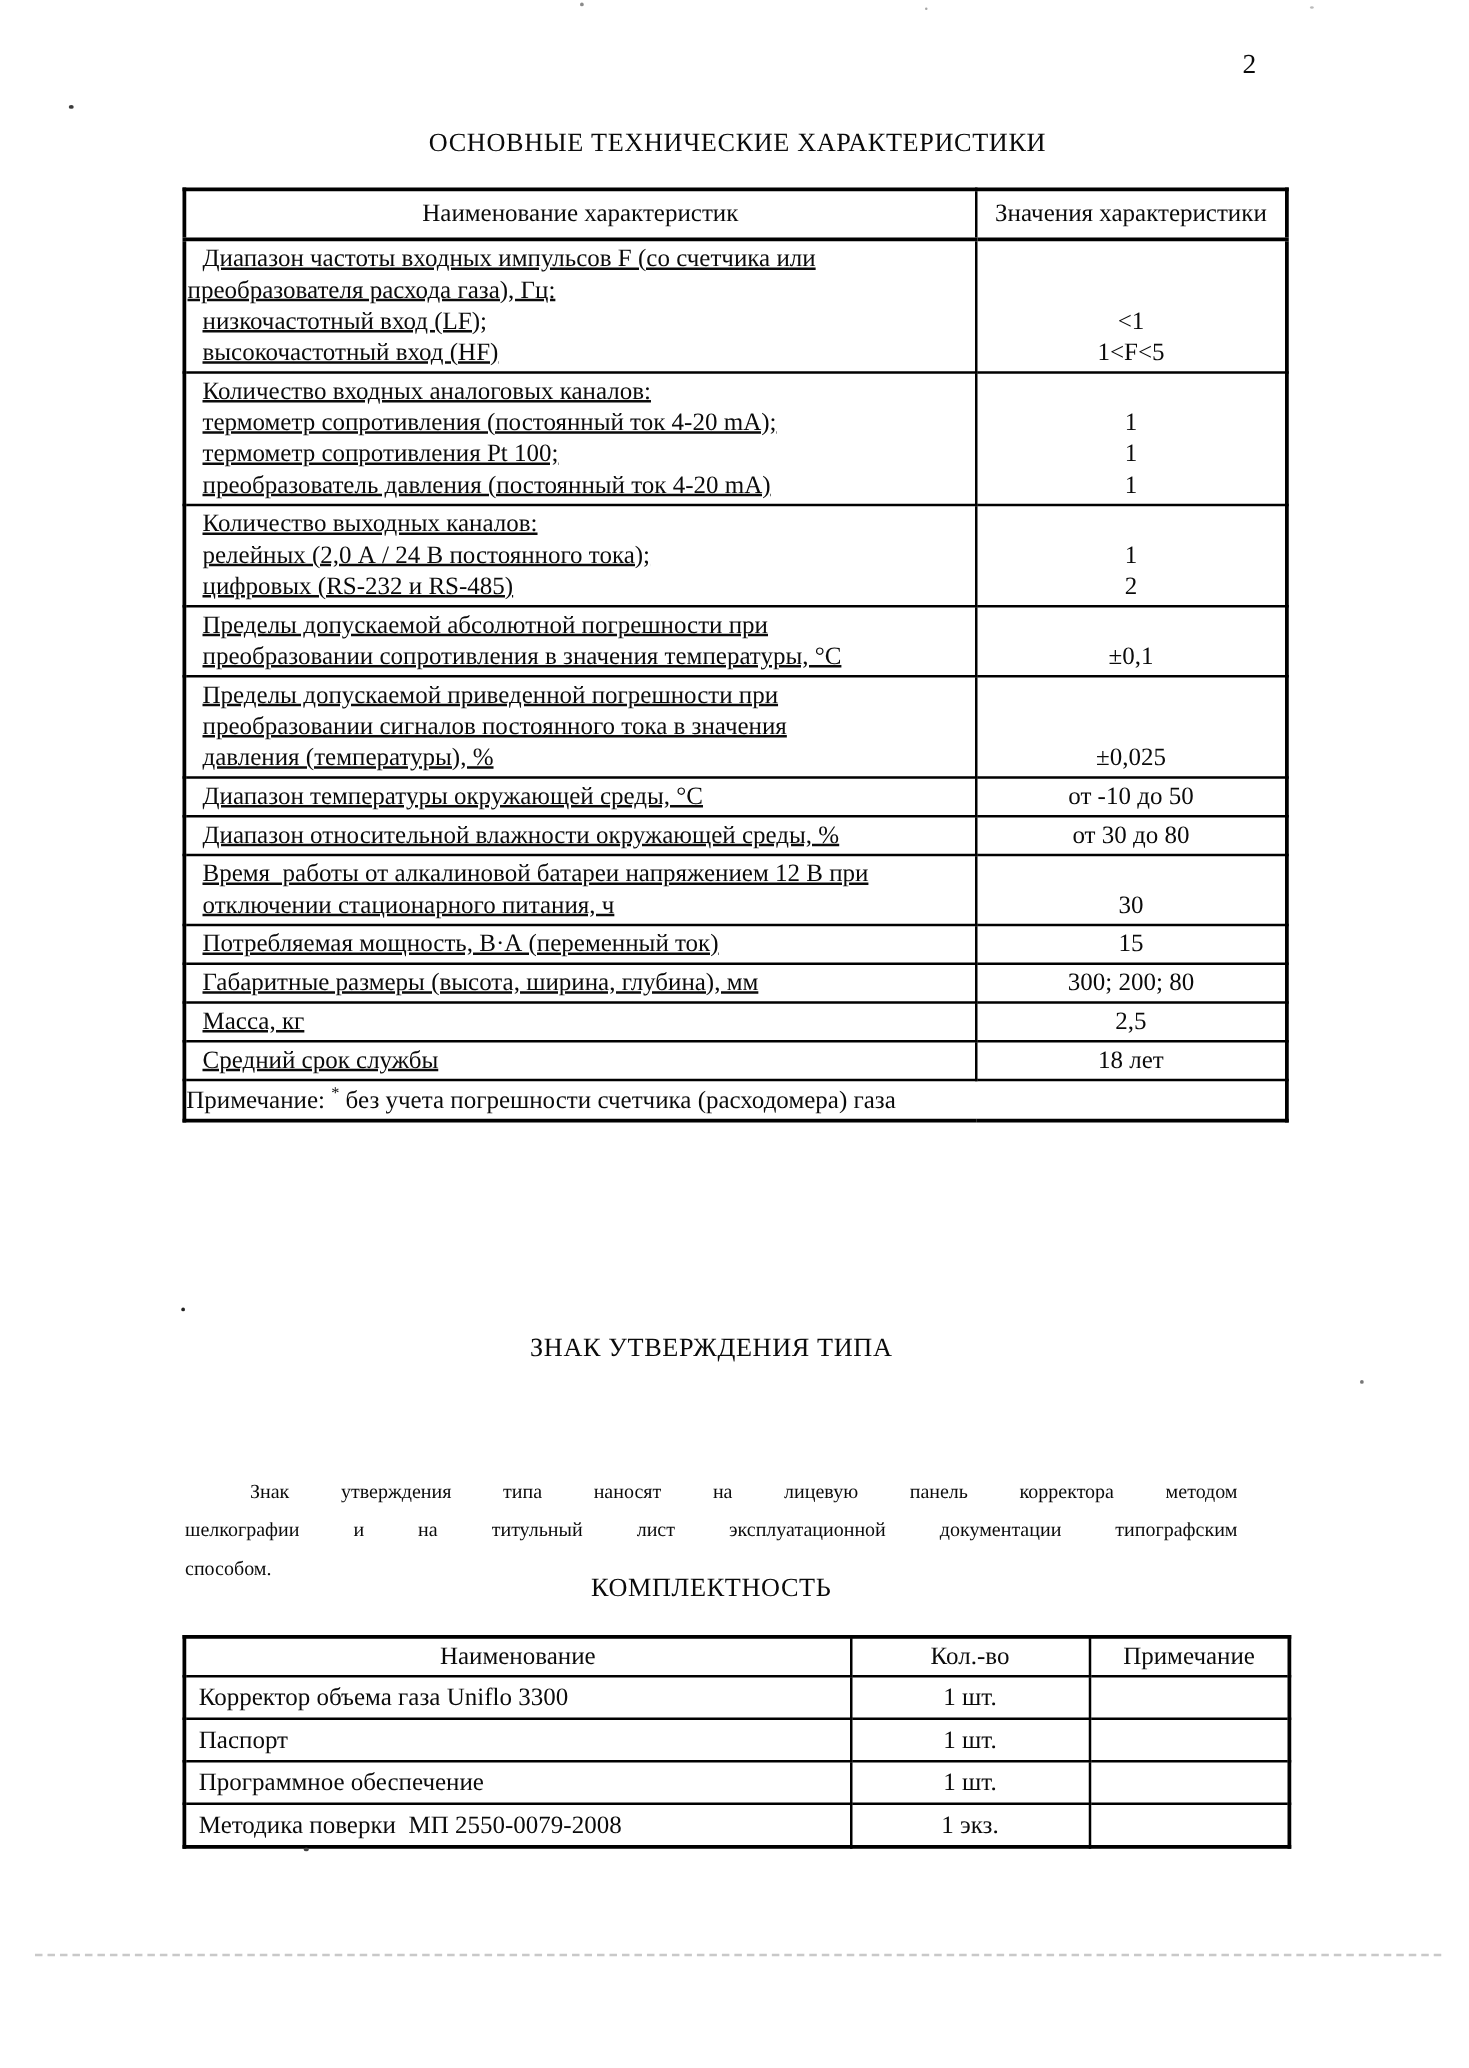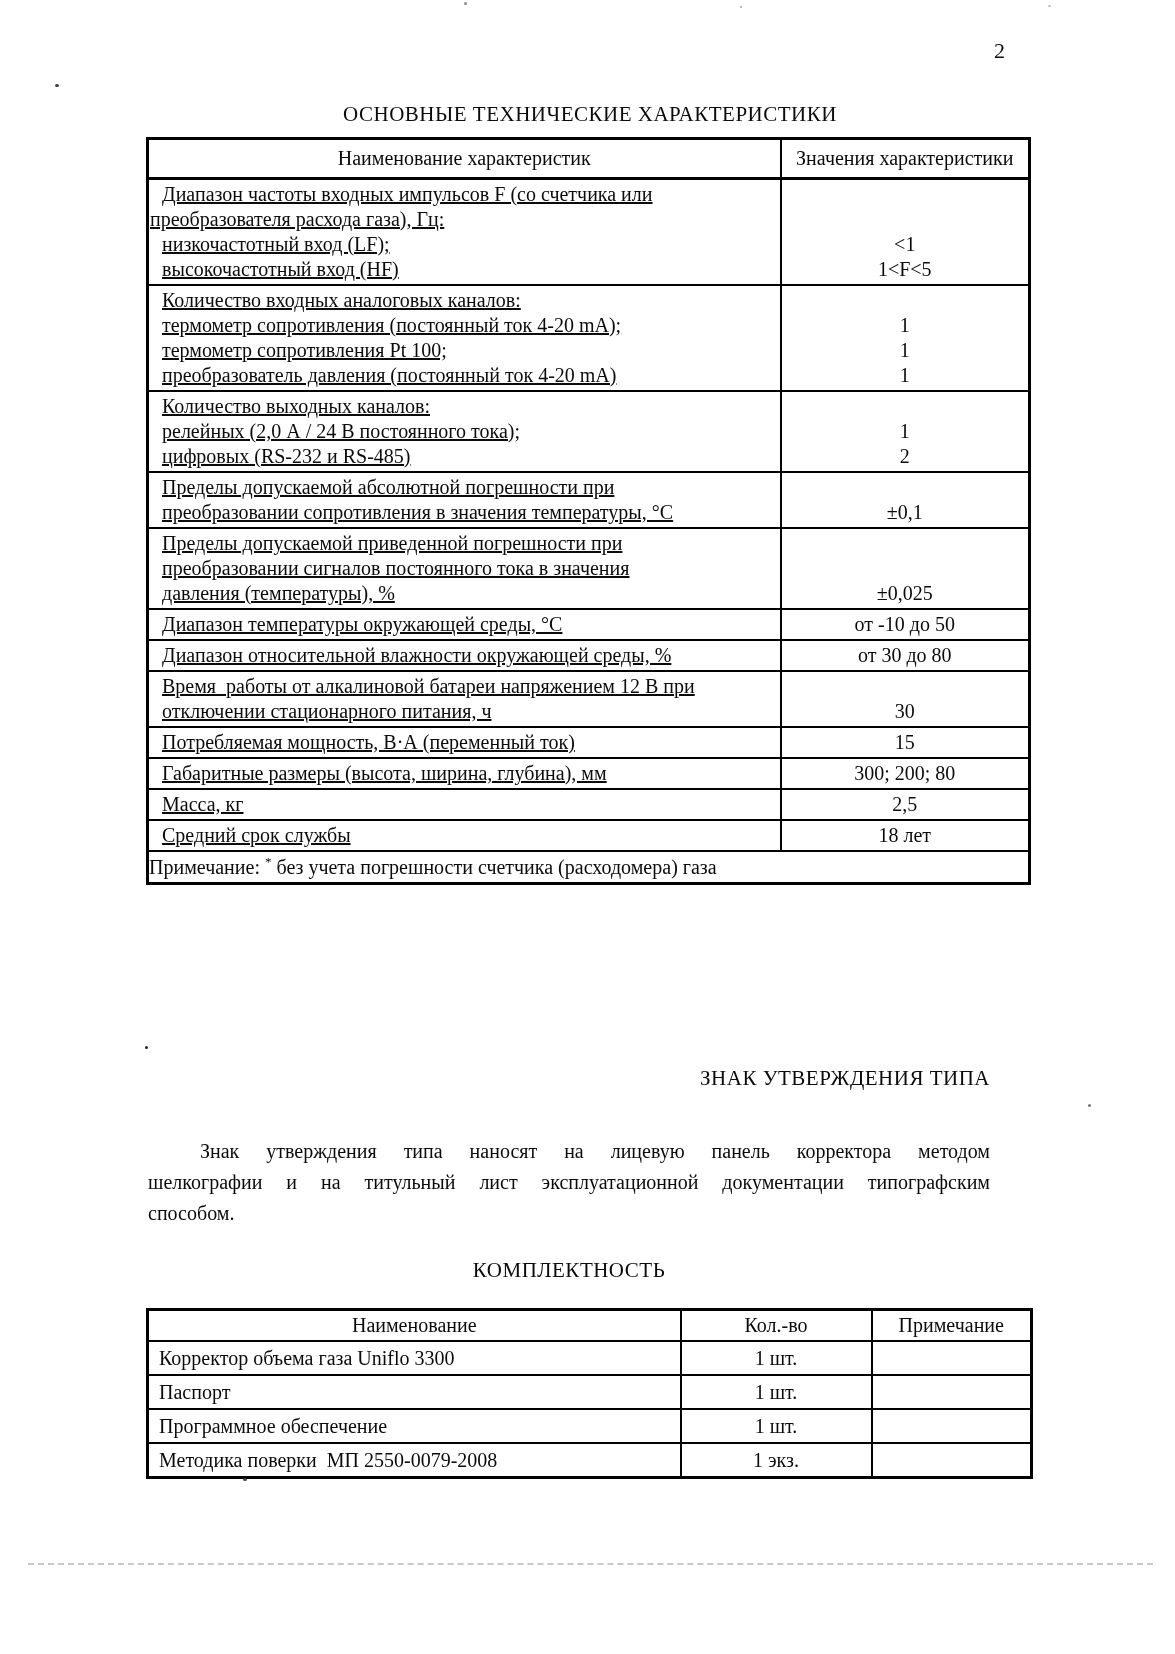--- a/index.html
+++ b/index.html
@@ -5,46 +5,46 @@
   html,body{margin:0;padding:0;}
   body{
     width:1175px;height:1654px;background:#ffffff;
     font-family:"Liberation Serif", serif;color:#0b0b0b;
     position:relative;overflow:hidden;
   }
   .page{position:absolute;inset:0;}
   .page-number{position:absolute;top:38px;left:994px;font-size:22px;}
   .sec-title{position:absolute;text-align:center;font-size:21px;font-weight:normal;letter-spacing:0.5px;white-space:pre;}
   #title-main{top:102px;left:148px;width:884px;}
-  #title-sign{top:1066px;left:148px;width:842px;text-align:right;}
+  #title-sign{top:1066px;left:148px;width:842px;}
   #title-compl{top:1258px;left:148px;width:842px;}
 
   table{border-collapse:collapse;table-layout:fixed;position:absolute;background:#fff;}
-  #char-table{top:137px;left:146px;width:884px;}
+  #char-table{top:150px;left:146px;width:884px;}
   #compl-table{top:1308px;left:146px;width:884px;}
   #char-table th,#char-table td,
   #compl-table th,#compl-table td{
     border:2px solid #000;font-size:20px;font-weight:normal;
     vertical-align:top;padding:2px 0;
   }
   #char-table{border:3px solid #000;}
   #compl-table{border:3px solid #000;}
   #char-table th{border-bottom:3px solid #000;padding:7px 2px;text-align:center;}
   #compl-table th{padding:3px 2px;text-align:center;}
   .ln{line-height:25px;white-space:pre;}
   td.c1 .ln{padding-left:13px;text-decoration:underline;}
   tr[data-row="0"] td.c1 .ln:nth-child(2){padding-left:1px;}
   td.c2 .ln{text-align:center;}
   td.note-cell{padding-left:13px;line-height:26px;}
   sup{font-size:13px;line-height:0;}
   #compl-table td.n1{padding:3px 0 3px 10px;line-height:26px;white-space:pre;}
   #compl-table td.n2{padding:3px 0;text-align:center;line-height:26px;margin-left:19px;}
   #compl-table td.n3{padding:3px 0;line-height:26px;}
 
-  .paragraph{position:absolute;top:1136px;left:148px;width:842px;font-size:20px;}
+  .paragraph{position:absolute;top:1178px;left:148px;width:842px;font-size:16px;}
   .paragraph .pline{line-height:31px;text-align:justify;text-align-last:justify;white-space:normal;}
   .paragraph .pline.first{padding-left:52px;}
   .paragraph .pline.last{text-align-last:left;}
 
   .artifact{position:absolute;border-radius:50%;}
   .bottom-scan-line{position:absolute;top:1563px;left:28px;width:1125px;border-top:2px dashed #9d9d9d;opacity:.55;}
 </style>
 </head>
 <body>
 

